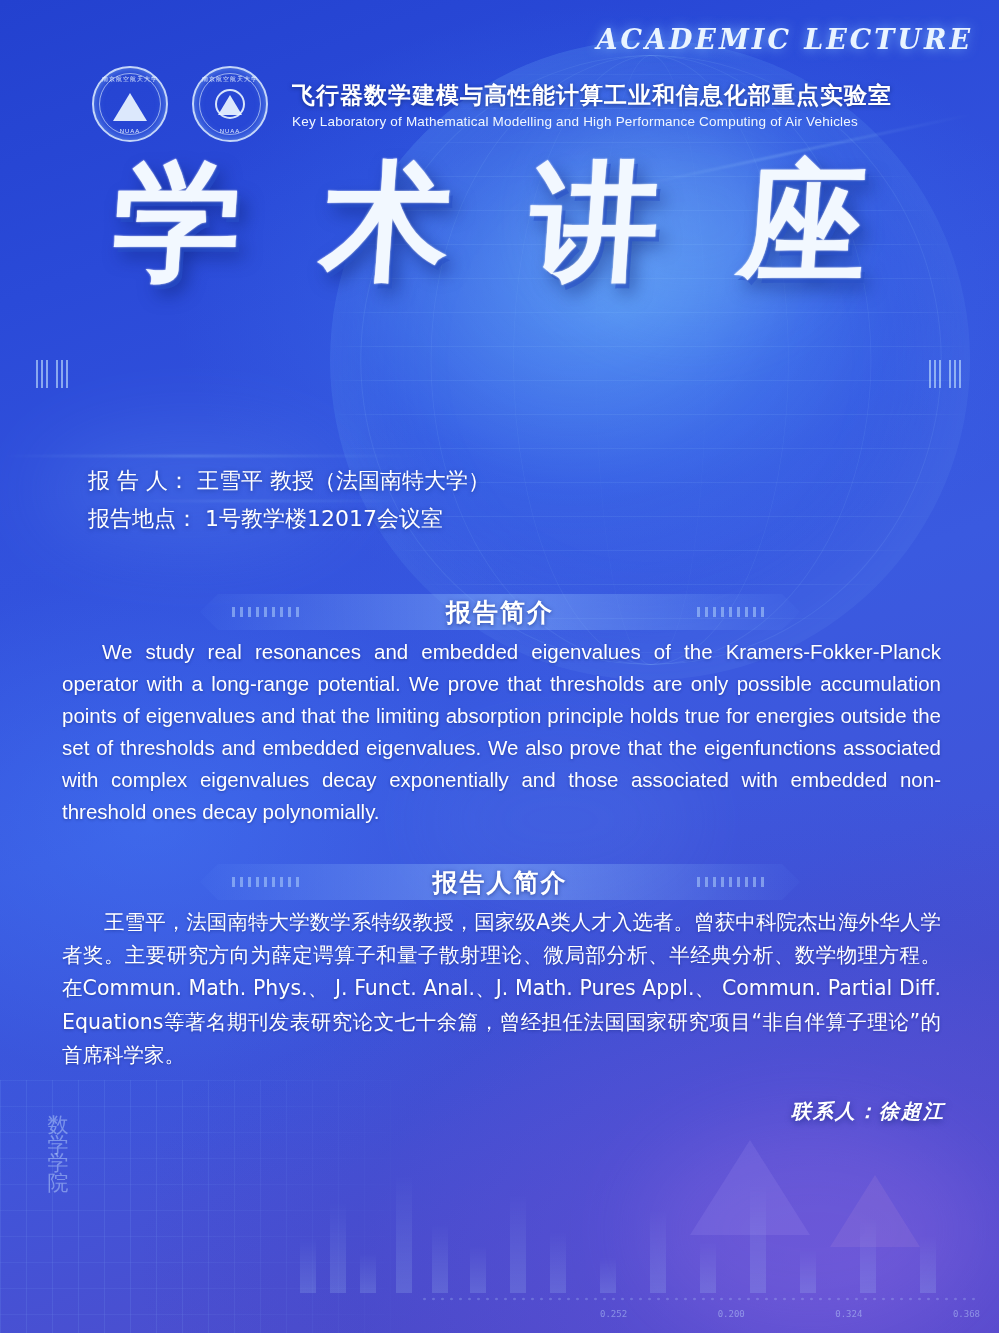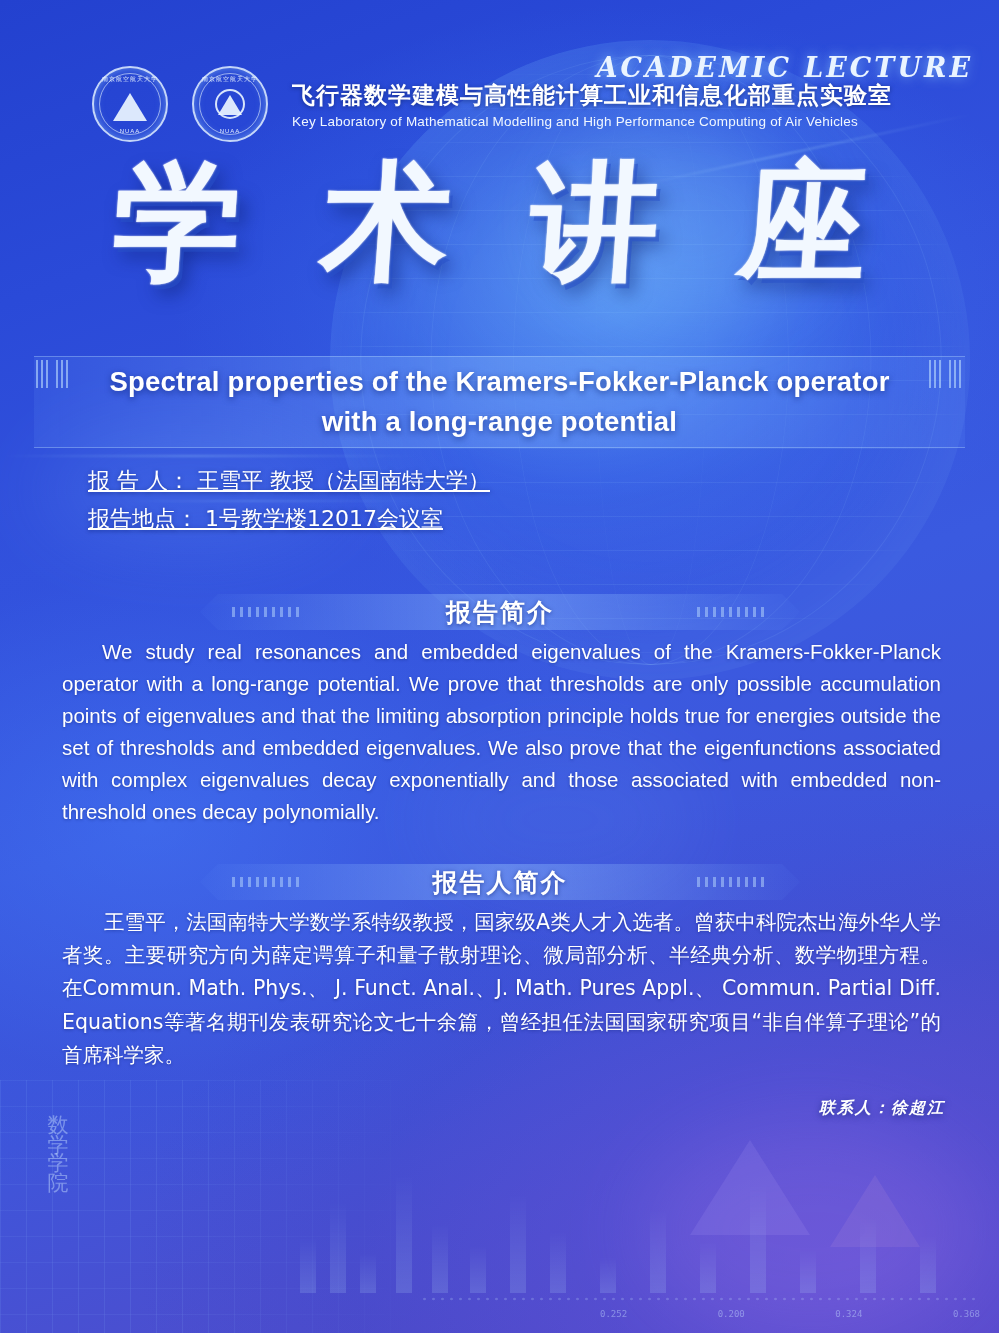--- a/index.html
+++ b/index.html
@@ -133,21 +133,20 @@
   .academic-lecture {
     position: absolute;
     right: 26px; top: 24px;
     font-family: "DejaVu Serif", serif;
     font-style: italic;
     font-weight: bold;
     font-size: 27px;
     letter-spacing: 3px;
     color: #eaf4ff;
     text-shadow: 0 0 12px rgba(140,200,255,0.8);
-    margin-top: 28px;
   }
   .lab-header {
     position: absolute;
     left: 92px; top: 66px;
     display: flex;
     align-items: center;
     gap: 24px;
   }
   .seal {
     width: 72px; height: 72px;
@@ -259,21 +258,21 @@
   .info {
     position: absolute;
     left: 88px;
     top: 462px;
     font-family: "DejaVu Sans", sans-serif;
     font-size: 22px;
     line-height: 1.72;
     color: #ffffff;
     text-shadow: 0 1px 4px rgba(10,30,110,0.5);
   }
-  .info div { white-space: nowrap; text-decoration: underline; }
+  .info div { white-space: nowrap; }
 
   
   .sec {
     position: absolute;
     left: 200px;
     width: 600px;
     height: 36px;
     display: flex;
     align-items: center;
     justify-content: center;
@@ -316,21 +315,21 @@
     text-indent: 42px;
     color: #ffffff;
     font-family: "DejaVu Sans", sans-serif;
     text-shadow: 0 1px 3px rgba(10,30,110,0.45);
   }
 
   .contact {
     position: absolute;
     right: 54px;
     top: 1098px;
-    font-size: 16px;
+    font-size: 20px;
     font-weight: bold;
     letter-spacing: 2px;
     font-family: Liberation Serif, serif;
     font-style: italic;
     color: #ffffff;
     text-shadow: 0 2px 6px rgba(10,30,110,0.6);
   }
 </style>
 </head>
 <body>
@@ -397,23 +396,20 @@
       <div class="lab-text-en">Key Laboratory of Mathematical Modelling and High Performance Computing of Air Vehicles</div>
     </div>
   </div>
 
   <div class="big-title">学 术 讲 座</div>
 
   <div class="tick" style="left:36px;"></div>
   <div class="tick" style="left:56px;"></div>
   <div class="tick" style="right:36px;"></div>
   <div class="tick" style="right:56px;"></div>
-  <div class="talk-title-wrap">
-    <div class="talk-title">Spectral properties of the Kramers-Fokker-Planck operator with a long-range potential</div>
-  </div>
 
   <div class="info">
     <div>报 告 人： 王雪平 教授（法国南特大学）</div>
     <div>报告地点： 1号教学楼12017会议室</div>
   </div>
 
   <div class="sec-deco" style="left:232px; top:607px; width:70px;"></div>
   <div class="sec-deco" style="right:232px; top:607px; width:70px;"></div>
   <div class="sec" id="sec1">报告简介</div>
   <div class="para-en">We study real resonances and embedded eigenvalues of the Kramers-Fokker-Planck operator with a long-range potential. We prove that thresholds are only possible accumulation points of eigenvalues and that the limiting absorption principle holds true for energies outside the set of thresholds and embedded eigenvalues. We also prove that the eigenfunctions associated with complex eigenvalues decay exponentially and those associated with embedded non-threshold ones decay polynomially.</div>

